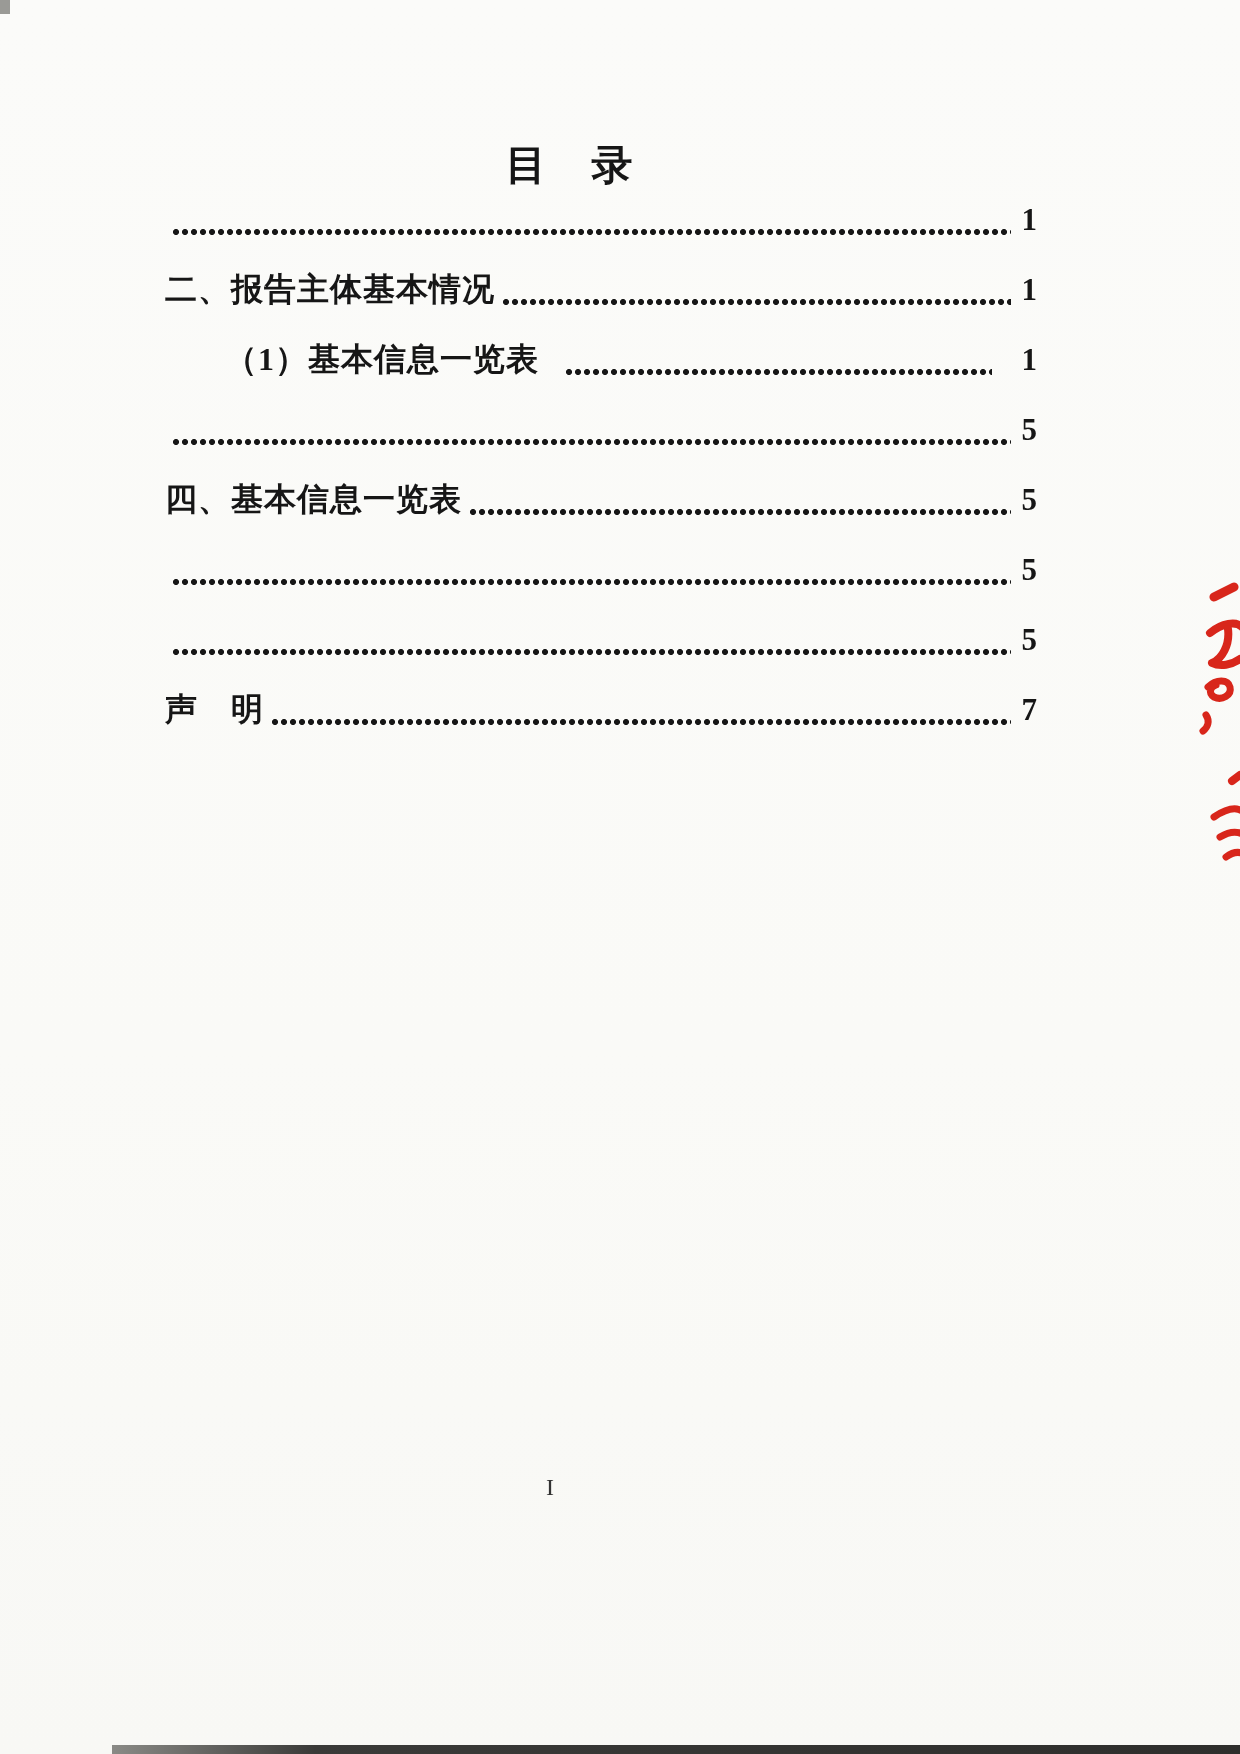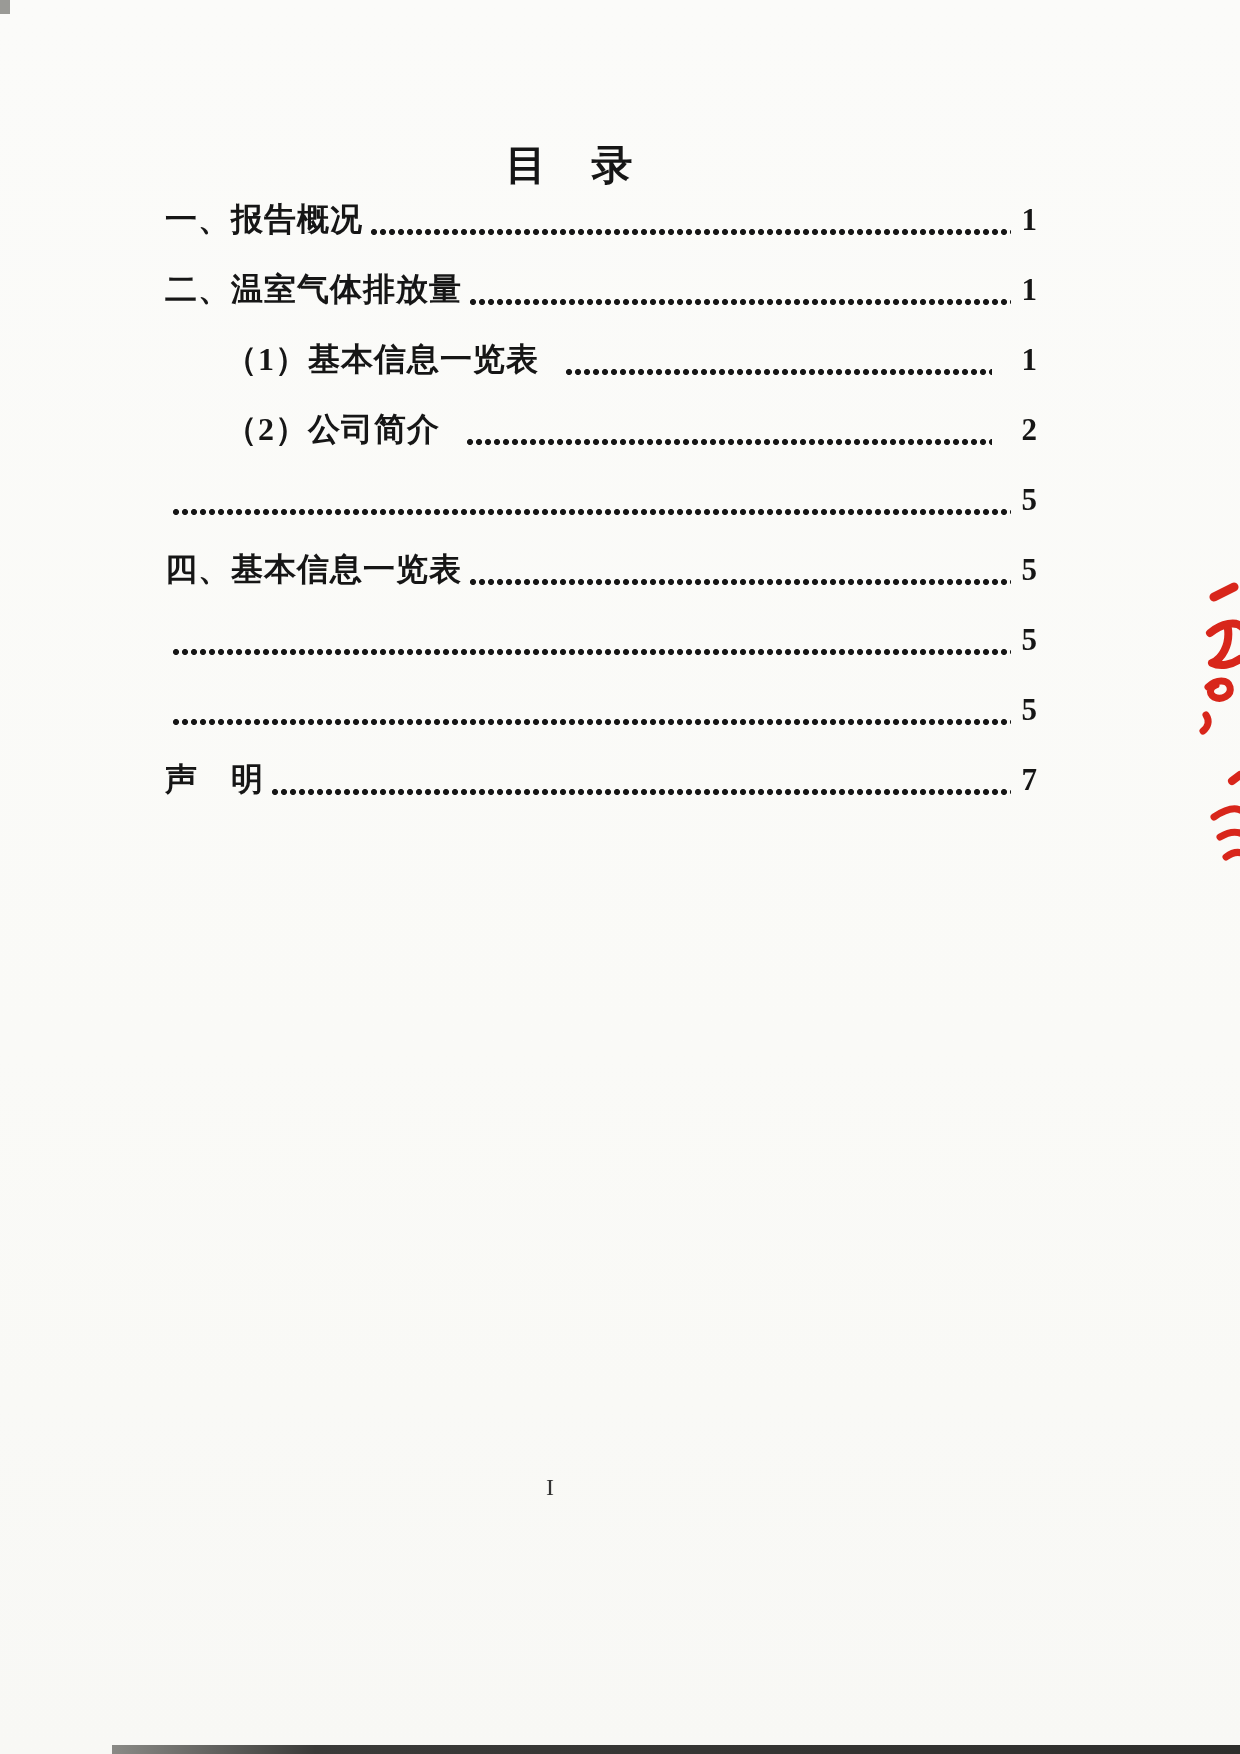--- a/index.html
+++ b/index.html
@@ -103,42 +103,36 @@
 </head>
 <body>
 
 <div class="page">
 
   <h1 class="toc-title">目　录</h1>
 
   <div class="toc-list">
 
     <div class="toc-entry">
-      <span class="label">一、报告概况</span>
       <span class="dots"></span>
       <span class="page-num">1</span>
     </div>
 
     <div class="toc-entry">
-      <span class="label">二、温室气体排放量</span>
+      <span class="label">二、报告主体基本情况</span>
       <span class="dots"></span>
       <span class="page-num">1</span>
     </div>
 
     <div class="toc-entry sub">
       <span class="label">（1）基本信息一览表</span>
       <span class="dots"></span>
       <span class="page-num">1</span>
     </div>
 
-    <div class="toc-entry sub">
-      <span class="label">（2）公司简介</span>
-      <span class="dots"></span>
-      <span class="page-num">2</span>
-    </div>
 
     <div class="toc-entry">
       <span class="dots"></span>
       <span class="page-num">5</span>
     </div>
 
     <div class="toc-entry">
       <span class="label">四、基本信息一览表</span>
       <span class="dots"></span>
       <span class="page-num">5</span>

